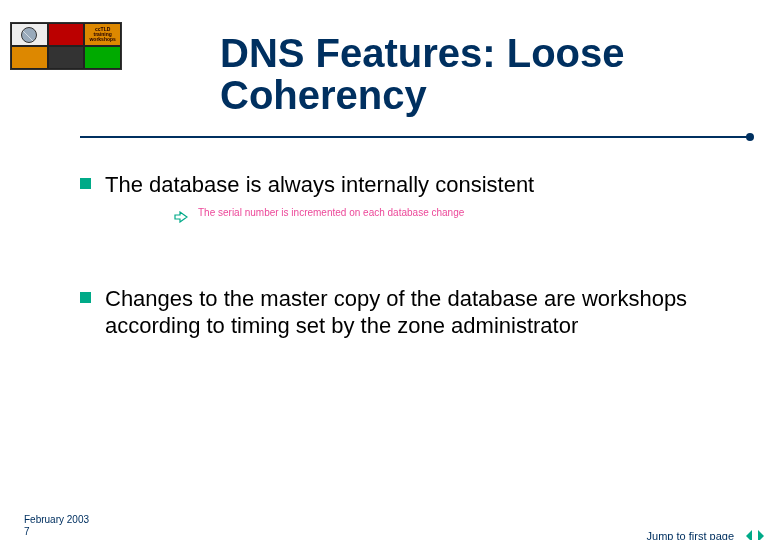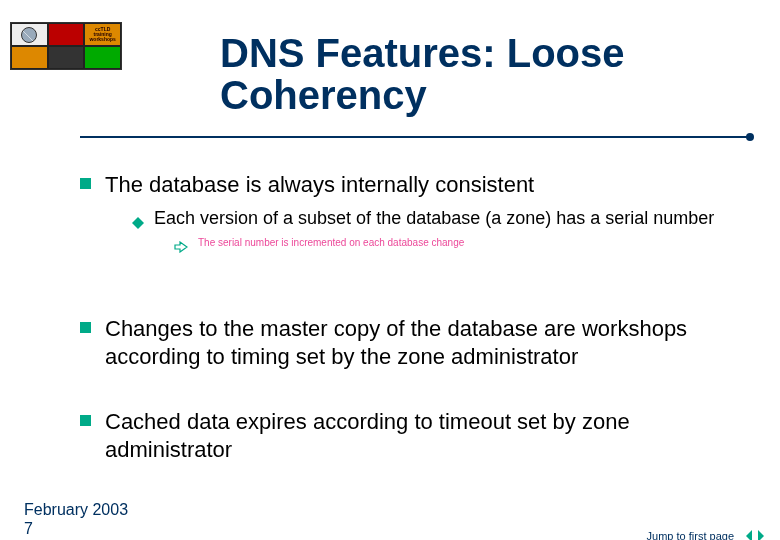--- a/index.html
+++ b/index.html
@@ -29,21 +29,21 @@
   .b2 { display:flex; gap:10px; margin-left: 52px; margin-top: 4px; }
   .dm { width:0;height:0; border:6px solid transparent; border-bottom-color:#0a8; position:relative; flex:0 0 auto; margin-top:4px; }
   .dm::after { content:""; position:absolute; left:-6px; top:6px; width:0;height:0; border:6px solid transparent; border-top-color:#0a8; }
   .t2 { font-size: 18px; color:#000; line-height:1.25; }
   .b3 { display:flex; gap:10px; margin-left: 94px; margin-top: 8px; }
   .pt { flex:0 0 auto; margin-top:4px; }
   .pt svg { display:block; }
   .t3 { font-size: 10px; color:#ec4899; line-height:1.25; }
   .group2 { margin-top: 62px; }
   .group3 { margin-top: 38px; }
-  .footer-date { position:absolute; left: 24px; bottom: 14px; font-size: 16px; color:#003060; line-height:1.2; }
+  .footer-date { position:absolute; left: 24px; bottom: 14px; font-size: 10px; color:#003060; line-height:1.2; }
   .footer-right { position:absolute; right: 10px; bottom: 10px; display:flex; align-items:center; gap:6px; }
   .jump { font-size: 11px; color:#003060; text-decoration: underline; cursor:pointer; }
   .arrow { width:0;height:0; border:6px solid transparent; display:inline-block; cursor:pointer; }
   .arrow.left { border-right-color:#0a8; }
   .arrow.right { border-left-color:#0a8; }
 </style>
 </head>
 <body>
 
 <div class="slide">
@@ -63,42 +63,34 @@
     <div class="title">DNS Features: Loose Coherency</div>
   </div>
   <div class="title-rule"></div>
 
   <div class="body">
 
     <div class="b1">
       <div class="sq"></div>
       <div class="t1">The database is always internally consistent</div>
     </div>
-    <div class="b2">
-      <div class="dm"></div>
-      <div class="t2">Each version of a subset of the database (a zone) has a serial number</div>
-    </div>
     <div class="b3">
       <div class="pt">
         <svg width="14" height="12" viewBox="0 0 14 12">
             <path d="M1 4 H6 V1 L13 6 L6 11 V8 H1 Z" fill="none" stroke="#0a8" stroke-width="1.2"></path>
           </svg>
       </div>
       <div class="t3">The serial number is incremented on each database change</div>
     </div>
 
     <div class="b1 group2">
       <div class="sq"></div>
       <div class="t1">Changes to the master copy of the database are workshops according to timing set by the zone administrator</div>
     </div>
 
-    <div class="b1 group3">
-      <div class="sq"></div>
-      <div class="t1">Cached data expires according to timeout set by zone administrator</div>
-    </div>
 
   </div>
 
   <div class="footer-date">
     <span>February 2003</span><br>
     <span>7</span>
   </div>
 
   <div class="footer-right">
     <span class="jump">Jump to first page</span>

